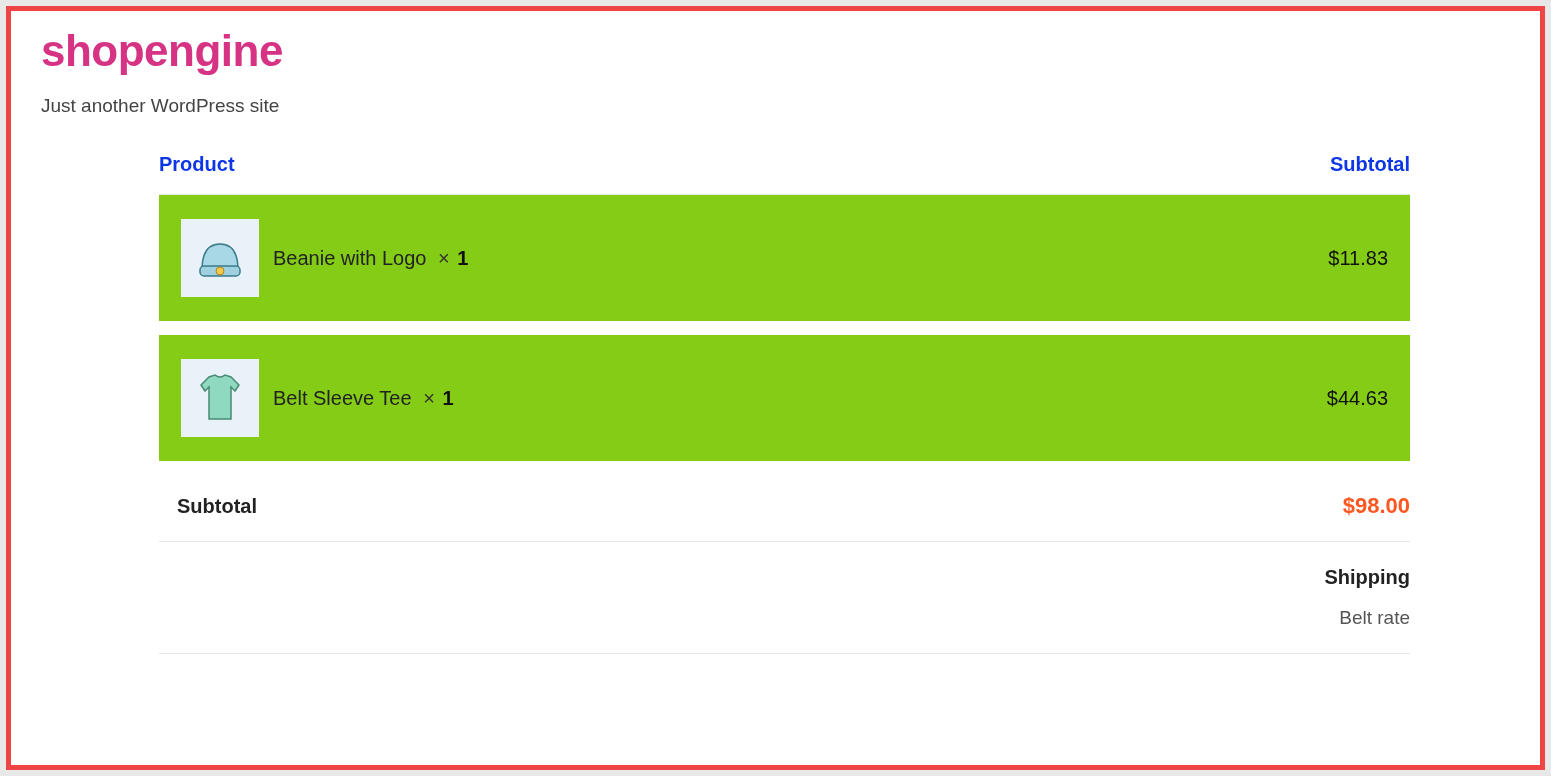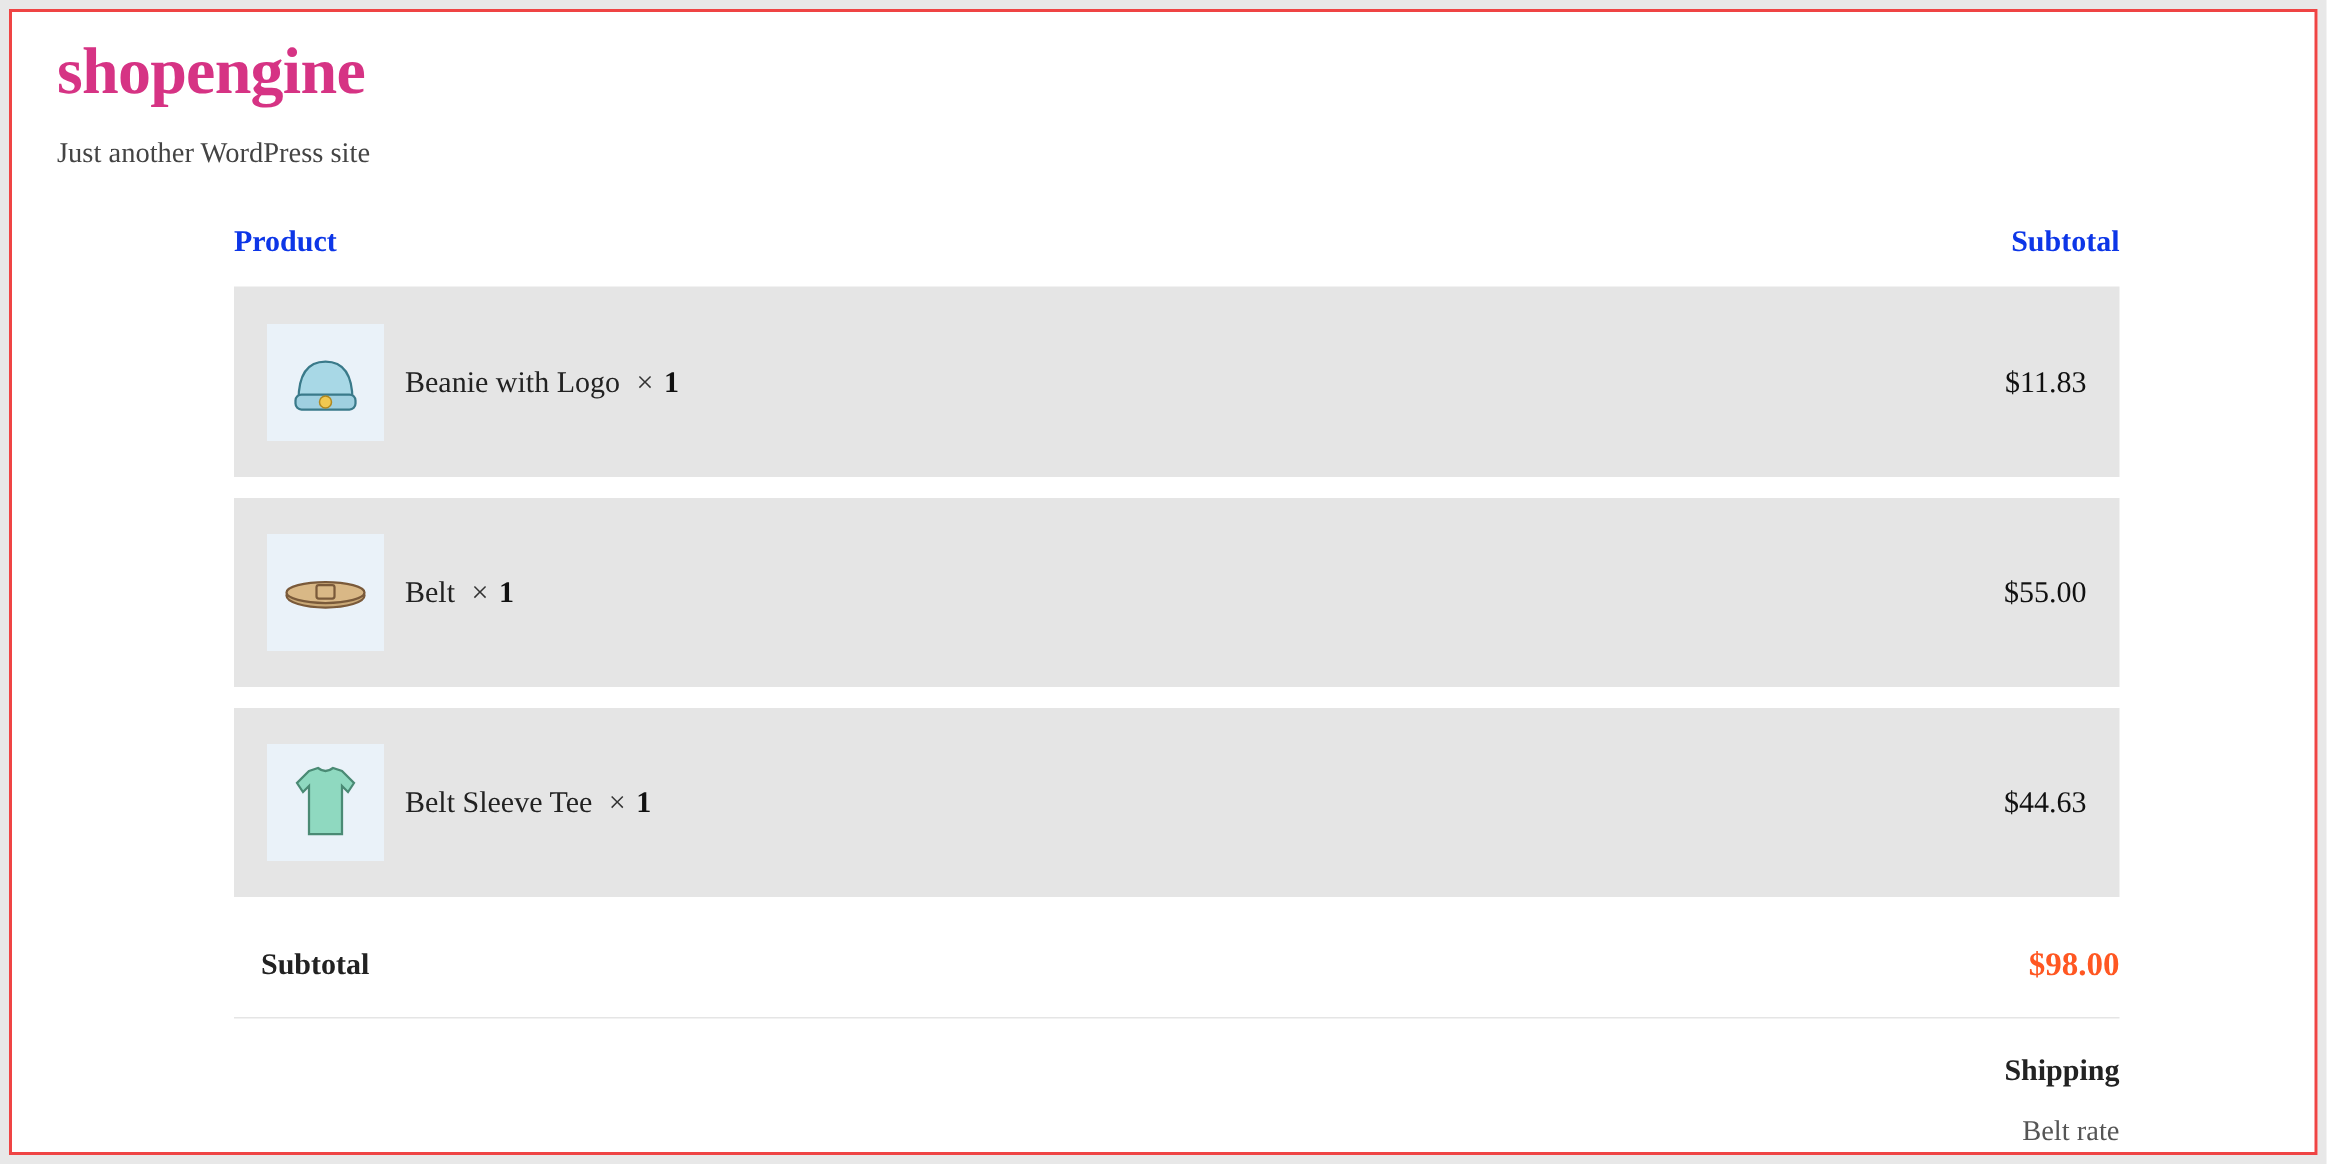--- a/index.html
+++ b/index.html
@@ -9,25 +9,24 @@
     }
     body {
       font-family: "Segoe UI", -apple-system, BlinkMacSystemFont, sans-serif;
       background: #e8e8e8;
       padding: 6px;
       width: 1551px;
       height: 776px;
     }
     .page {
       background: #ffffff;
-      border: 2px solid #ef4444;
+      border: 5px solid #ef4444;
       width: 100%;
       height: 100%;
       padding: 10px 30px 0 30px;
-      font-family: Liberation Serif, serif;
     }
     .site-title {
       font-size: 44px;
       font-weight: 600;
       color: #d63384;
       letter-spacing: -0.5px;
       line-height: 1.1;
       margin-top: 6px;
     }
     .site-tagline {
@@ -46,21 +45,21 @@
       border-bottom: 1px solid #e5e5e5;
     }
     .th {
       color: #0d36e7;
       font-weight: 700;
       font-size: 20px;
     }
     .product-row {
       display: flex;
       align-items: center;
-      background: #e5e5e5;
+      background: #84cc16;
       padding: 24px 22px;
       margin-top: 14px;
     }
     .product-row:first-of-type {
       margin-top: 0;
     }
     .rows-wrap {
       margin-top: 0;
     }
     .thumb {
@@ -167,37 +166,20 @@
           </span>
         </div>
         <div class="product-info">
           <span class="product-name">Beanie with Logo</span>
           <span class="qty-x">×</span>
           <span class="qty">1</span>
         </div>
         <div class="price">$11.83</div>
       </div>
 
-      <div class="product-row">
-        <div class="thumb">
-          <span>
-            <svg width="64" height="56" viewBox="0 0 64 56">
-              <ellipse cx="32" cy="30" rx="26" ry="8" fill="#c9a876" stroke="#7a5a3a" stroke-width="1.5"></ellipse>
-              <ellipse cx="32" cy="28" rx="26" ry="7" fill="#d9b886" stroke="#7a5a3a" stroke-width="1.5"></ellipse>
-              <rect x="26" y="23" width="12" height="9" rx="1.5" fill="none" stroke="#7a5a3a" stroke-width="1.5"></rect>
-            </svg>
-          </span>
-        </div>
-        <div class="product-info">
-          <span class="product-name">Belt</span>
-          <span class="qty-x">×</span>
-          <span class="qty">1</span>
-        </div>
-        <div class="price">$55.00</div>
-      </div>
 
       <div class="product-row">
         <div class="thumb">
           <span>
             <svg width="62" height="62" viewBox="0 0 62 62">
               <path d="M20 10 L26 8 Q31 12 36 8 L42 10 L50 18 L46 24 L42 20 L42 52 L20 52 L20 20 L16 24 L12 18 Z" fill="#8fd9c0" stroke="#4a8a74" stroke-width="1.5"></path>
             </svg>
           </span>
         </div>
         <div class="product-info">

